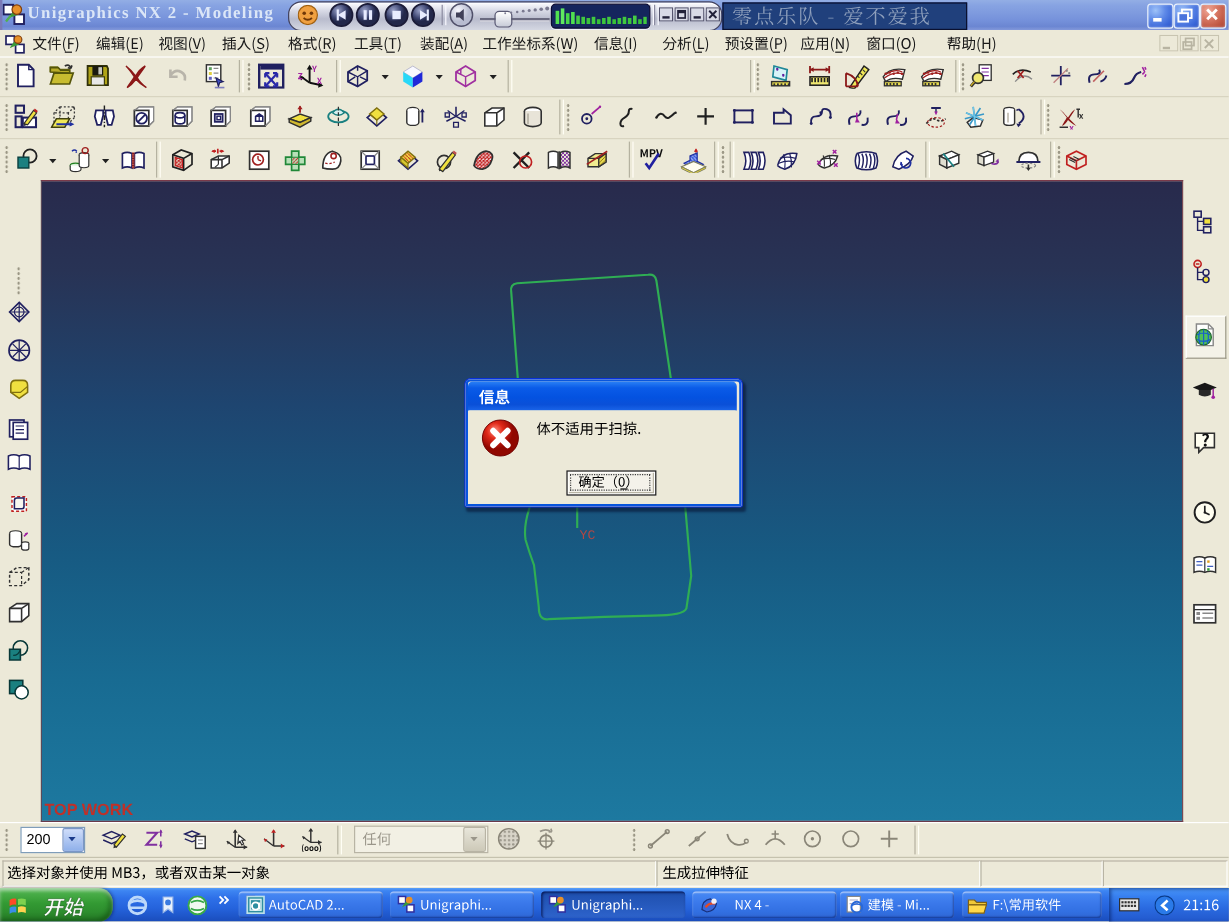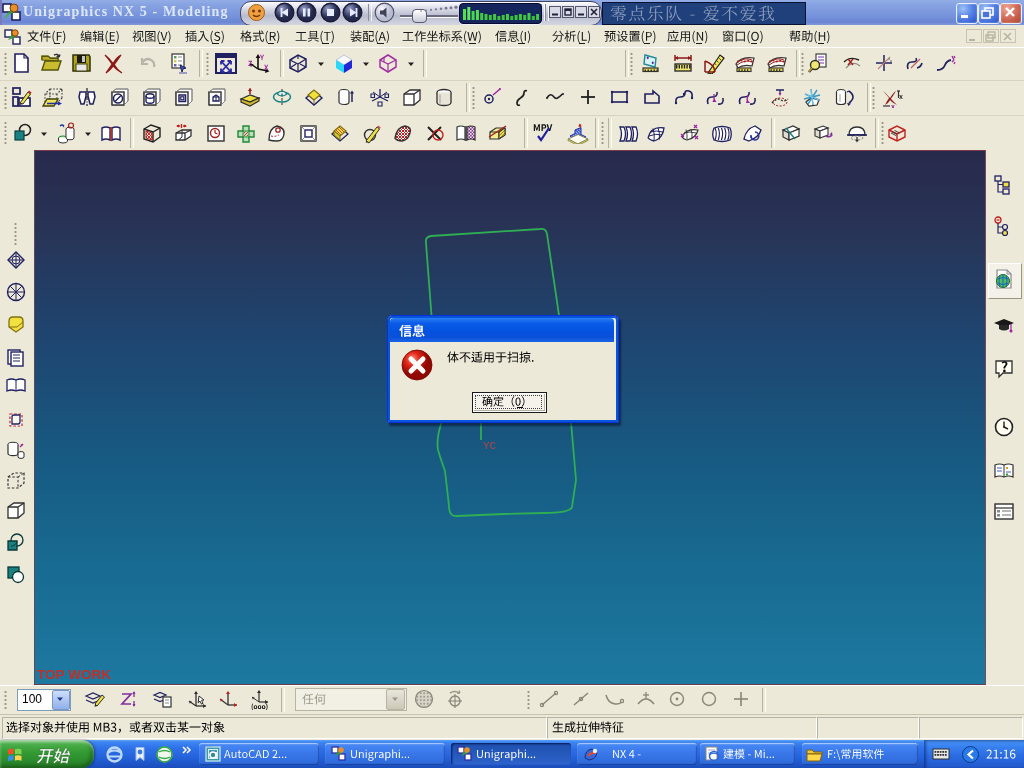--- a/index.html
+++ b/index.html
@@ -8,21 +8,21 @@
 </style></head><body>
 <div class="abs" style="left:0;top:0;width:1024px;height:25px;background:linear-gradient(180deg,#93aee5 0%,#87a3e2 18%,#7e9ade 45%,#7490da 70%,#6b86d2 88%,#8298da 100%)"></div>
 <div class="abs" style="left:0;top:0;width:2px;height:25px;background:#7a7ab8"></div>
 <svg style="position:absolute;left:2px;top:2px" width="19" height="19" viewBox="0 0 19 19">
     <rect x="1" y="2" width="8" height="8" fill="#fff" stroke="#202060" stroke-width="1.6"></rect>
     <rect x="10" y="10" width="8" height="8" fill="#fff" stroke="#202060" stroke-width="1.6"></rect>
     <path d="M5 13 L10 6 L14 10 Z" fill="#3a9a3a"></path>
     <circle cx="12" cy="6" r="4" fill="#e89028" stroke="#804010" stroke-width="1"></circle>
     <path d="M3 16 l4 -5" fill="none" stroke="#50b050" stroke-width="2"></path>
   </svg>
-<div class="abs" style="left:23px;top:4px;width:300px;height:18px;color:#dbe6f7;font:bold 14px 'Liberation Serif',serif;letter-spacing:1.1px;white-space:nowrap">Unigraphics NX 5 - Modeling</div>
+<div class="abs" style="left:23px;top:4px;width:300px;height:18px;color:#dbe6f7;font:bold 14px 'Liberation Serif',serif;letter-spacing:1.1px;white-space:nowrap">Unigraphics NX 2 - Modeling</div>
 <div class="abs" style="left:240px;top:1px;width:360px;height:23px;border-radius:11px;background:linear-gradient(180deg,#fdfdff 0%,#d8dae6 30%,#b9bccd 60%,#d4d7e2 100%);border:1px solid #43435f;box-shadow:inset 0 1px 0 #fff"></div>
 <svg style="position:absolute;left:248px;top:4px" width="17" height="17" viewBox="0 0 17 17">
     <circle cx="8.5" cy="8.5" r="8" fill="#f0a040" stroke="#a06010" stroke-width="1"></circle>
     <circle cx="5.5" cy="7" r="1.5" fill="#703808"></circle>
     <circle cx="11.5" cy="7" r="1.5" fill="#703808"></circle>
     <path d="M5 11 Q8.5 14 12 11" fill="none" stroke="#703808" stroke-width="1.5"></path>
   </svg>
 <svg style="position:absolute;left:274px;top:2px" width="21" height="21" viewBox="0 0 21 21">
     <defs>
       <radialGradient id="gg284" cx="35%" cy="30%">
@@ -929,21 +929,21 @@
     <rect x="3" y="4" width="18" height="15" fill="#fff" stroke="#303030" stroke-width="1.4"></rect>
     <line x1="3" y1="8" x2="21" y2="8" stroke="#303030" stroke-width="1.2"></line>
     <rect x="5" y="10" width="3" height="2.5" fill="#888"></rect>
     <line x1="10" y1="11" x2="19" y2="11" stroke="#888" stroke-width="1.2"></line>
     <rect x="5" y="14" width="3" height="2.5" fill="#888"></rect>
     <line x1="10" y1="15" x2="19" y2="15" stroke="#888" stroke-width="1.2"></line>
   </svg>
 <div class="abs" style="left:0;top:685px;width:1024px;height:29px;background:#ece9d8;border-top:1px solid #fff"></div>
 <div class="grip" style="left:4px;top:690px;height:20px"></div>
 <div class="abs" style="left:17px;top:689px;width:52px;height:20px;background:#fff;border:1px solid #7f9db9"></div>
-<div class="abs" style="left:22px;top:692px;font:12px 'Liberation Sans';color:#000">100</div>
+<div class="abs" style="left:22px;top:692px;font:12px 'Liberation Sans';color:#000">200</div>
 <div class="abs" style="left:52px;top:690px;width:16px;height:18px;border-radius:2px;
 background:linear-gradient(180deg,#cfddfa,#8fb0ea);border:1px solid #7a96c8"></div>
 <svg style="position:absolute;left:56px;top:696px" width="8" height="6" viewBox="0 0 8 6">
     <path d="M1 1.5 L7 1.5 L4 5 Z" fill="#1a3a8a"></path>
   </svg>
 <svg style="position:absolute;left:83px;top:688px" width="24" height="22" viewBox="0 0 24 22">
     <path d="M3 8 l7 -3 7 3 -7 3 Z" fill="none" stroke="#202060" stroke-width="1.2"></path>
     <path d="M3 12 l7 3 7 -3" fill="none" stroke="#202060" stroke-width="1.2"></path>
     <path d="M12 16 L19 7 l2.5 2 L14 18 Z" fill="#f0e040" stroke="#303030" stroke-width="1"></path>
     <path d="M12 16 l2.5 2 -3 .8 Z" fill="#303030"></path>

